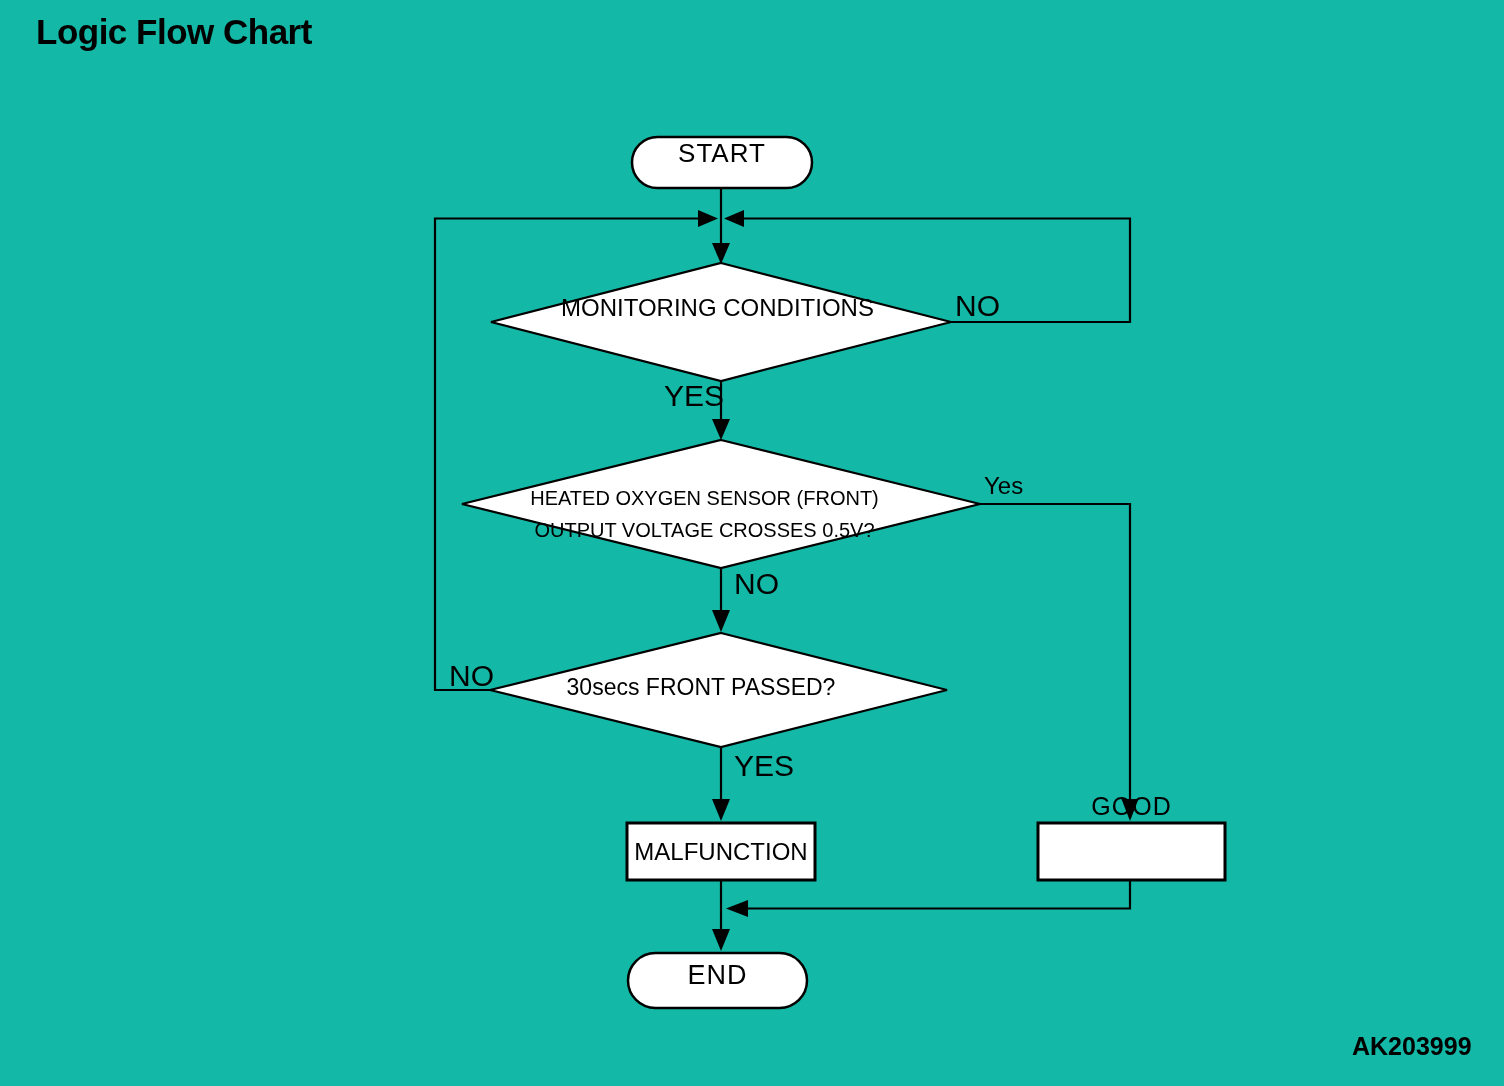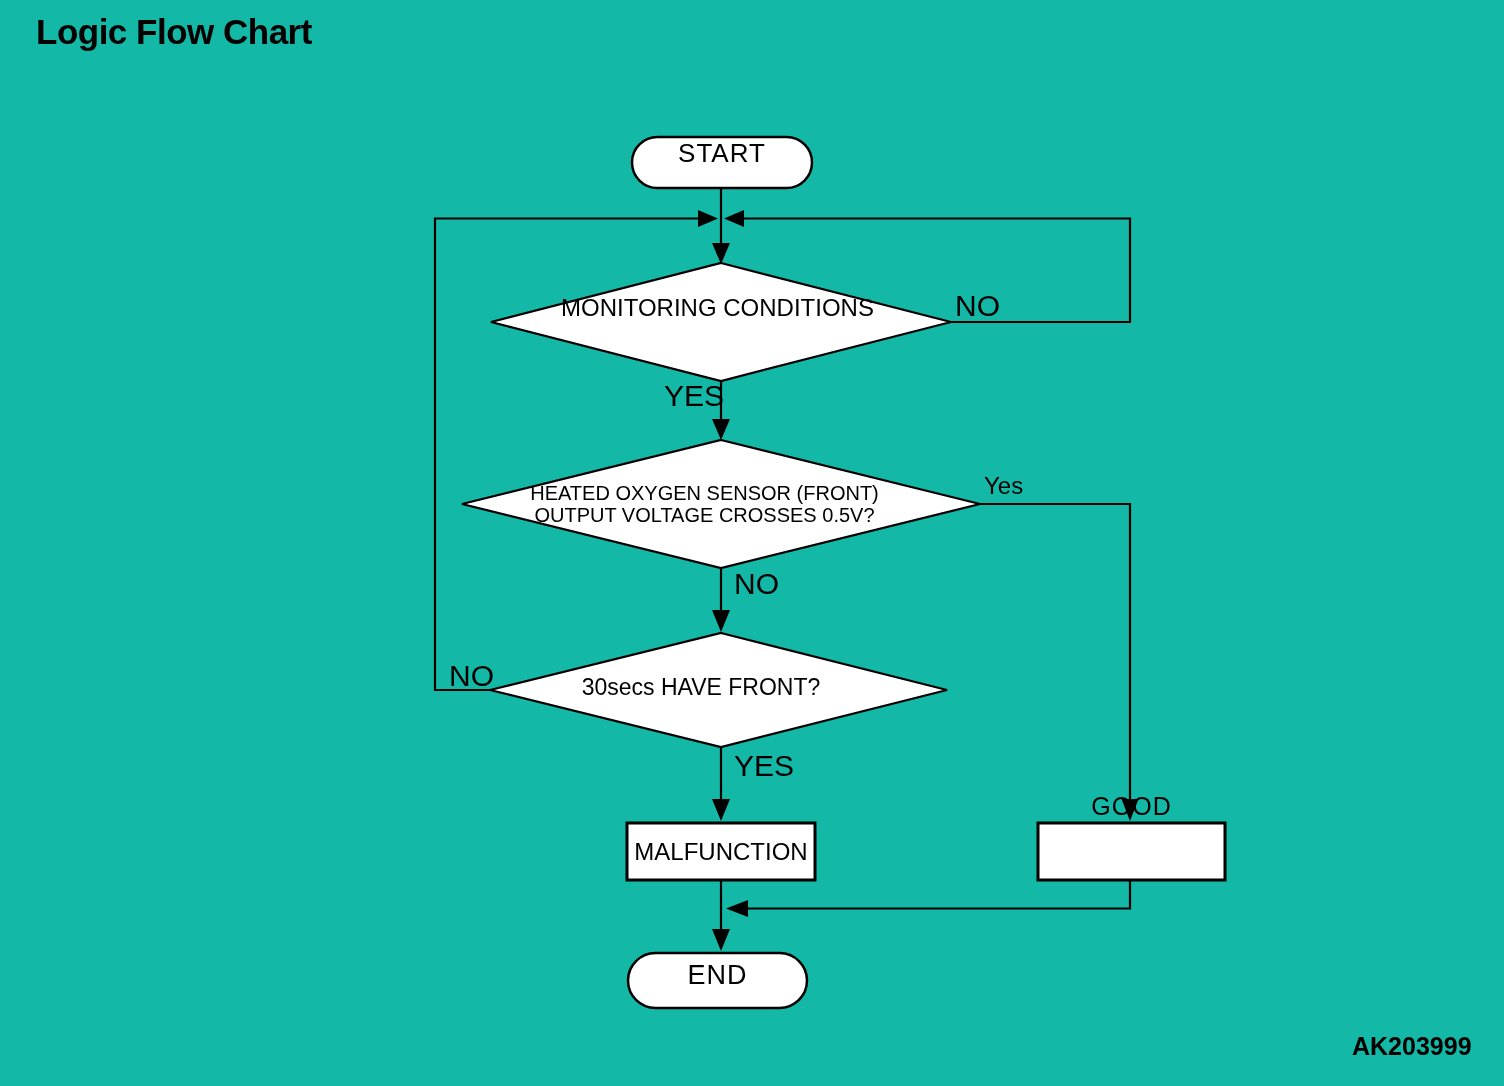--- a/index.html
+++ b/index.html
@@ -46,21 +46,21 @@
     display: flex;
     align-items: center;
     justify-content: center;
     text-align: center;
   }
   .start-label   { left: 632px; top: 137px; width: 180px; height: 33px; font-size: 26px; letter-spacing: 1px; text-align: center; }
   .end-label     { left: 628px; top: 953px; width: 179px; height: 45px; font-size: 27px; letter-spacing: 1px; }
   .malf-label    { left: 627px; top: 823px; width: 188px; height: 57px; font-size: 24px; }
   .good-label    { left: 1038px; top: 778px; width: 187px; height: 57px; font-size: 25px; letter-spacing: 1px; }
   .d1-label      { left: 561px; top: 294px; width: 320px; font-size: 24px; line-height: 27px; text-align: left; }
-  .d2-label      { left: 512px; top: 482px; width: 385px; font-size: 20px; line-height: 22px; text-align: center; }
+  .d2-label      { left: 512px; top: 482px; width: 385px; font-size: 20px; line-height: 32px; text-align: center; }
   .d3-label      { left: 551px; top: 674px; width: 300px; font-size: 23px; text-align: center; }
   .edge-label { position: absolute; font-size: 30px; }
   .lbl-no1  { left: 955px; top: 289px; }
   .lbl-yes1 { left: 664px; top: 379px; }
   .lbl-yes2 { left: 984px; top: 472px; font-size: 24px; }
   .lbl-no2  { left: 734px; top: 567px; }
   .lbl-no3  { left: 449px; top: 659px; }
   .lbl-yes3 { left: 734px; top: 749px; }
 </style>
 </head>
@@ -102,21 +102,21 @@
       <polygon points="748,900 748,917 726,908.5"></polygon>
     </g>
   </svg>
 
   <div class="txt page-title">Logic Flow Chart</div>
   <div class="txt figure-code">AK203999</div>
 
   <div class="node-label start-label">START</div>
   <div class="txt d1-label">MONITORING CONDITIONS</div>
   <div class="txt d2-label">HEATED OXYGEN SENSOR (FRONT) OUTPUT VOLTAGE CROSSES 0.5V?</div>
-  <div class="txt d3-label">30secs HAVE FRONT?</div>
+  <div class="txt d3-label">30secs FRONT PASSED?</div>
   <div class="node-label malf-label">MALFUNCTION</div>
   <div class="node-label good-label">GOOD</div>
   <div class="node-label end-label">END</div>
 
   <div class="edge-label lbl-no1">NO</div>
   <div class="edge-label lbl-yes1">YES</div>
   <div class="edge-label lbl-yes2">Yes</div>
   <div class="edge-label lbl-no2">NO</div>
   <div class="edge-label lbl-no3">NO</div>
   <div class="edge-label lbl-yes3">YES</div>

